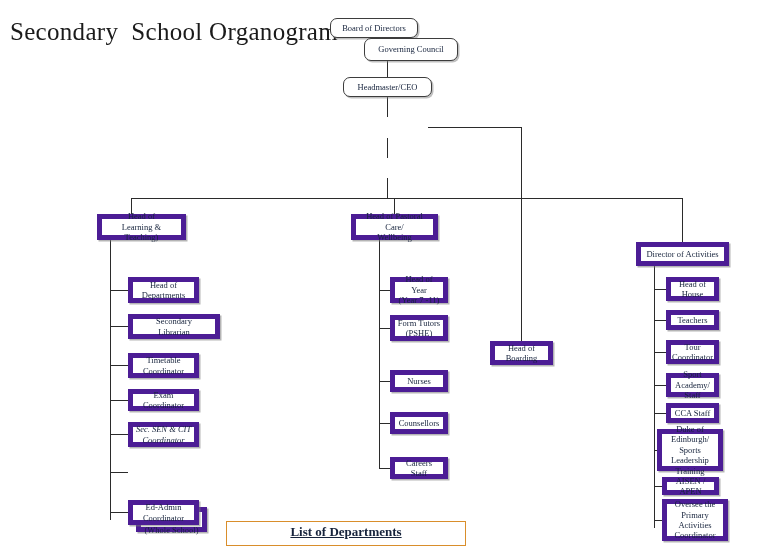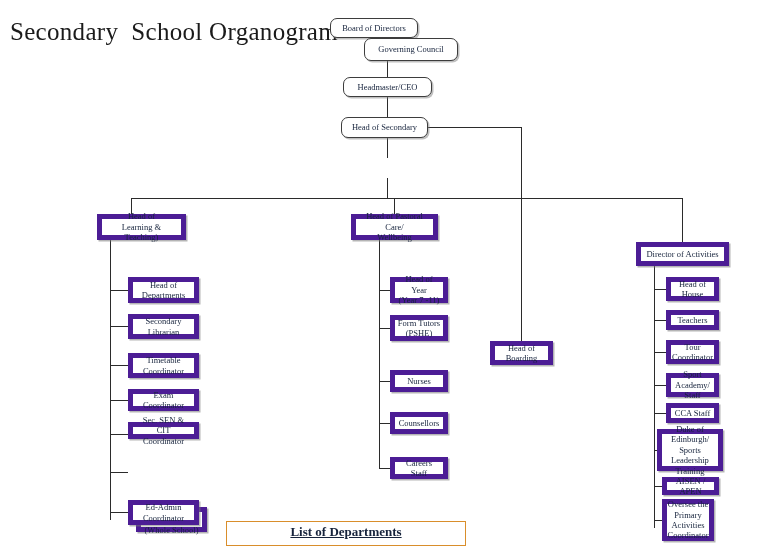--- a/index.html
+++ b/index.html
@@ -140,23 +140,20 @@
   </div>
 
   <div class="node rounded" style="left:364px; top:38px; width:94px; height:23px;">
     <span class="txt">Governing Council</span>
   </div>
 
   <div class="node rounded" style="left:343px; top:77px; width:89px; height:20px;">
     <span class="txt">Headmaster/CEO</span>
   </div>
 
-  <div class="node rounded" style="left:341px; top:117px; width:87px; height:21px;">
-    <span class="txt">Head of Secondary</span>
-  </div>
 
 
   <div class="node" style="left:97px; top:214px; width:89px; height:26px;">
     <span class="txt">Head of
 Learning &amp; Teaching)</span>
   </div>
 
   <div class="node" style="left:636px; top:242px; width:93px; height:24px;">
     <span class="txt">Director of Activities</span>
   </div>
@@ -168,32 +165,32 @@
 
   <div class="node" style="left:490px; top:341px; width:63px; height:24px;">
     <span class="txt">Head of
 Boarding</span>
   </div>
 
   <div class="node" style="left:128px; top:277px; width:71px; height:26px;">
     <span class="txt">Head of
 Departments</span>
   </div>
-  <div class="node" style="left:128px; top:314px; width:71px; height:25px;font-family:Liberation Serif, serif;">
+  <div class="node" style="left:128px; top:314px; width:92px; height:25px;font-family:Liberation Serif, serif;">
     <span class="txt">Secondary
 Librarian</span>
   </div>
   <div class="node" style="left:128px; top:353px; width:71px; height:25px;">
     <span class="txt">Timetable
 Coordinator</span>
   </div>
   <div class="node" style="left:128px; top:389px; width:71px; height:22px;">
     <span class="txt">Exam Coordinator</span>
   </div>
-  <div class="node" style="left:128px; top:422px; width:71px; height:17px;">
+  <div class="node" style="left:128px; top:422px; width:71px; height:25px;font-style:italic;">
     <span class="txt">Sec. SEN &amp; CIT
 Coordinator</span>
   </div>
   <div class="node" style="left:136px; top:460px; width:71px; height:25px;margin-top:47px;">
     <span class="txt">CPD Coordinator
 (Whole School)</span>
   </div>
   <div class="node" style="left:128px; top:500px; width:71px; height:25px;">
     <span class="txt">Ed-Admin
 Coordinator</span>
@@ -237,21 +234,21 @@
   </div>
   <div class="node" style="left:657px; top:429px; width:66px; height:42px;">
     <span class="txt">Duke of
 Edinburgh/
 Sports Leadership
 Training</span>
   </div>
   <div class="node" style="left:662px; top:477px; width:57px; height:18px;">
     <span class="txt">AISEN / APEN</span>
   </div>
-  <div class="node" style="left:662px; top:499px; width:52px; height:42px;">
+  <div class="node" style="left:662px; top:499px; width:66px; height:42px;">
     <span class="txt">Oversee the
 Primary
 Activities
 Coordinator</span>
   </div>
 
   <div id="legend" style="left:226px; top:521px; width:240px; height:25px;">
     <span class="legend-title">List of Departments</span>
   </div>
 

